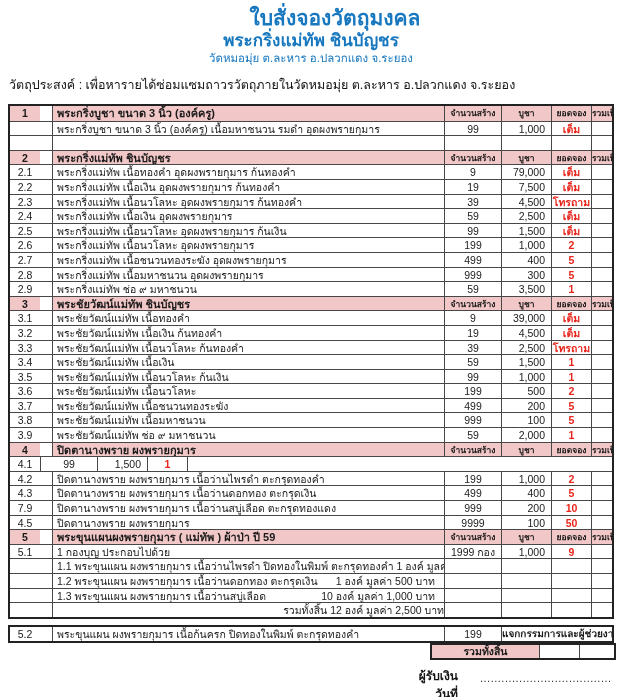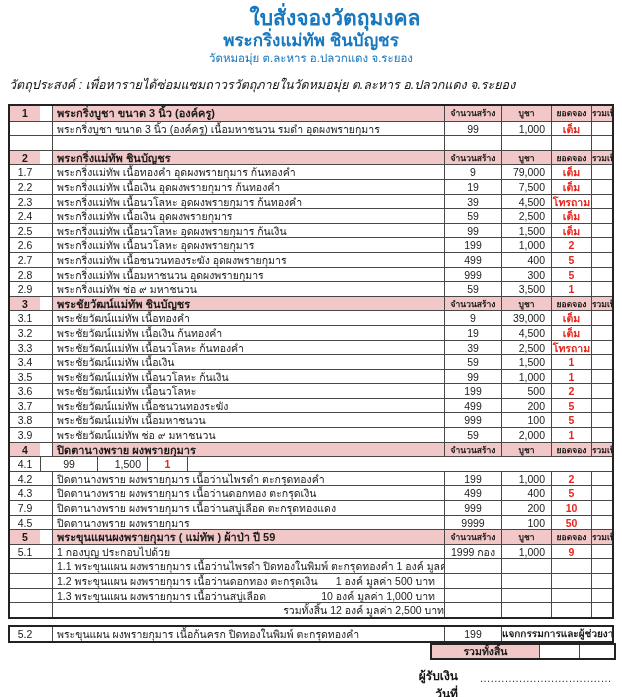--- a/index.html
+++ b/index.html
@@ -14,21 +14,21 @@
   body{
     background:#ffffff;
     font-family:"Liberation Sans","DejaVu Sans",sans-serif;
     color:#1a1a1a;
     overflow:hidden;
   }
   .doc{width:622px;height:697px;padding-top:5px;}
   .title{ text-align:center;color:var(--blue);font-weight:bold;font-size:21px;line-height:25px;padding-left:48px;}
   .subtitle{text-align:center;color:var(--blue);font-weight:bold;font-size:17px;line-height:21px;}
   .temple{ text-align:center;color:var(--blue);font-size:11.5px;line-height:15px;}
-  .purpose{margin:9px 0 9px 9px;font-size:12.5px;color:#141414;font-style:italic;}
+  .purpose{margin:9px 0 9px 9px;font-size:12.5px;color:#141414;}
 
   .tbl{width:606px;margin-left:8px;border:2px solid var(--edge);background:#fff;}
   .tbl-52{margin-top:6px;}
   .tr{display:flex;height:14.6px;border-top:1px solid var(--line);}
   .tr:first-child{border-top:none;}
   .td{
     border-left:1px solid var(--line);
     overflow:hidden;white-space:nowrap;
     font-size:10.5px;line-height:14px;height:100%;
   }
@@ -101,21 +101,21 @@
       </div>
       <div class="tr sec">
         <div class="td c0">2</div>
         <div class="td c1">พระกริ่งแม่ทัพ ชินบัญชร</div>
         <div class="td c2 hd">จำนวนสร้าง</div>
         <div class="td c3 hd">บูชา</div>
         <div class="td c4 hd">ยอดจอง</div>
         <div class="td c5 hd">รวมเป็นเงิน</div>
       </div>
       <div class="tr">
-        <div class="td c0">1.7</div>
+        <div class="td c0">2.1</div>
         <div class="td c1">พระกริ่งแม่ทัพ เนื้อทองคำ อุดผงพรายกุมาร ก้นทองคำ</div>
         <div class="td c2">9</div>
         <div class="td c3">79,000</div>
         <div class="td c4 red">เต็ม</div>
         <div class="td c5"></div>
       </div>
       <div class="tr">
         <div class="td c0">2.2</div>
         <div class="td c1">พระกริ่งแม่ทัพ เนื้อเงิน อุดผงพรายกุมาร ก้นทองคำ</div>
         <div class="td c2">19</div>

